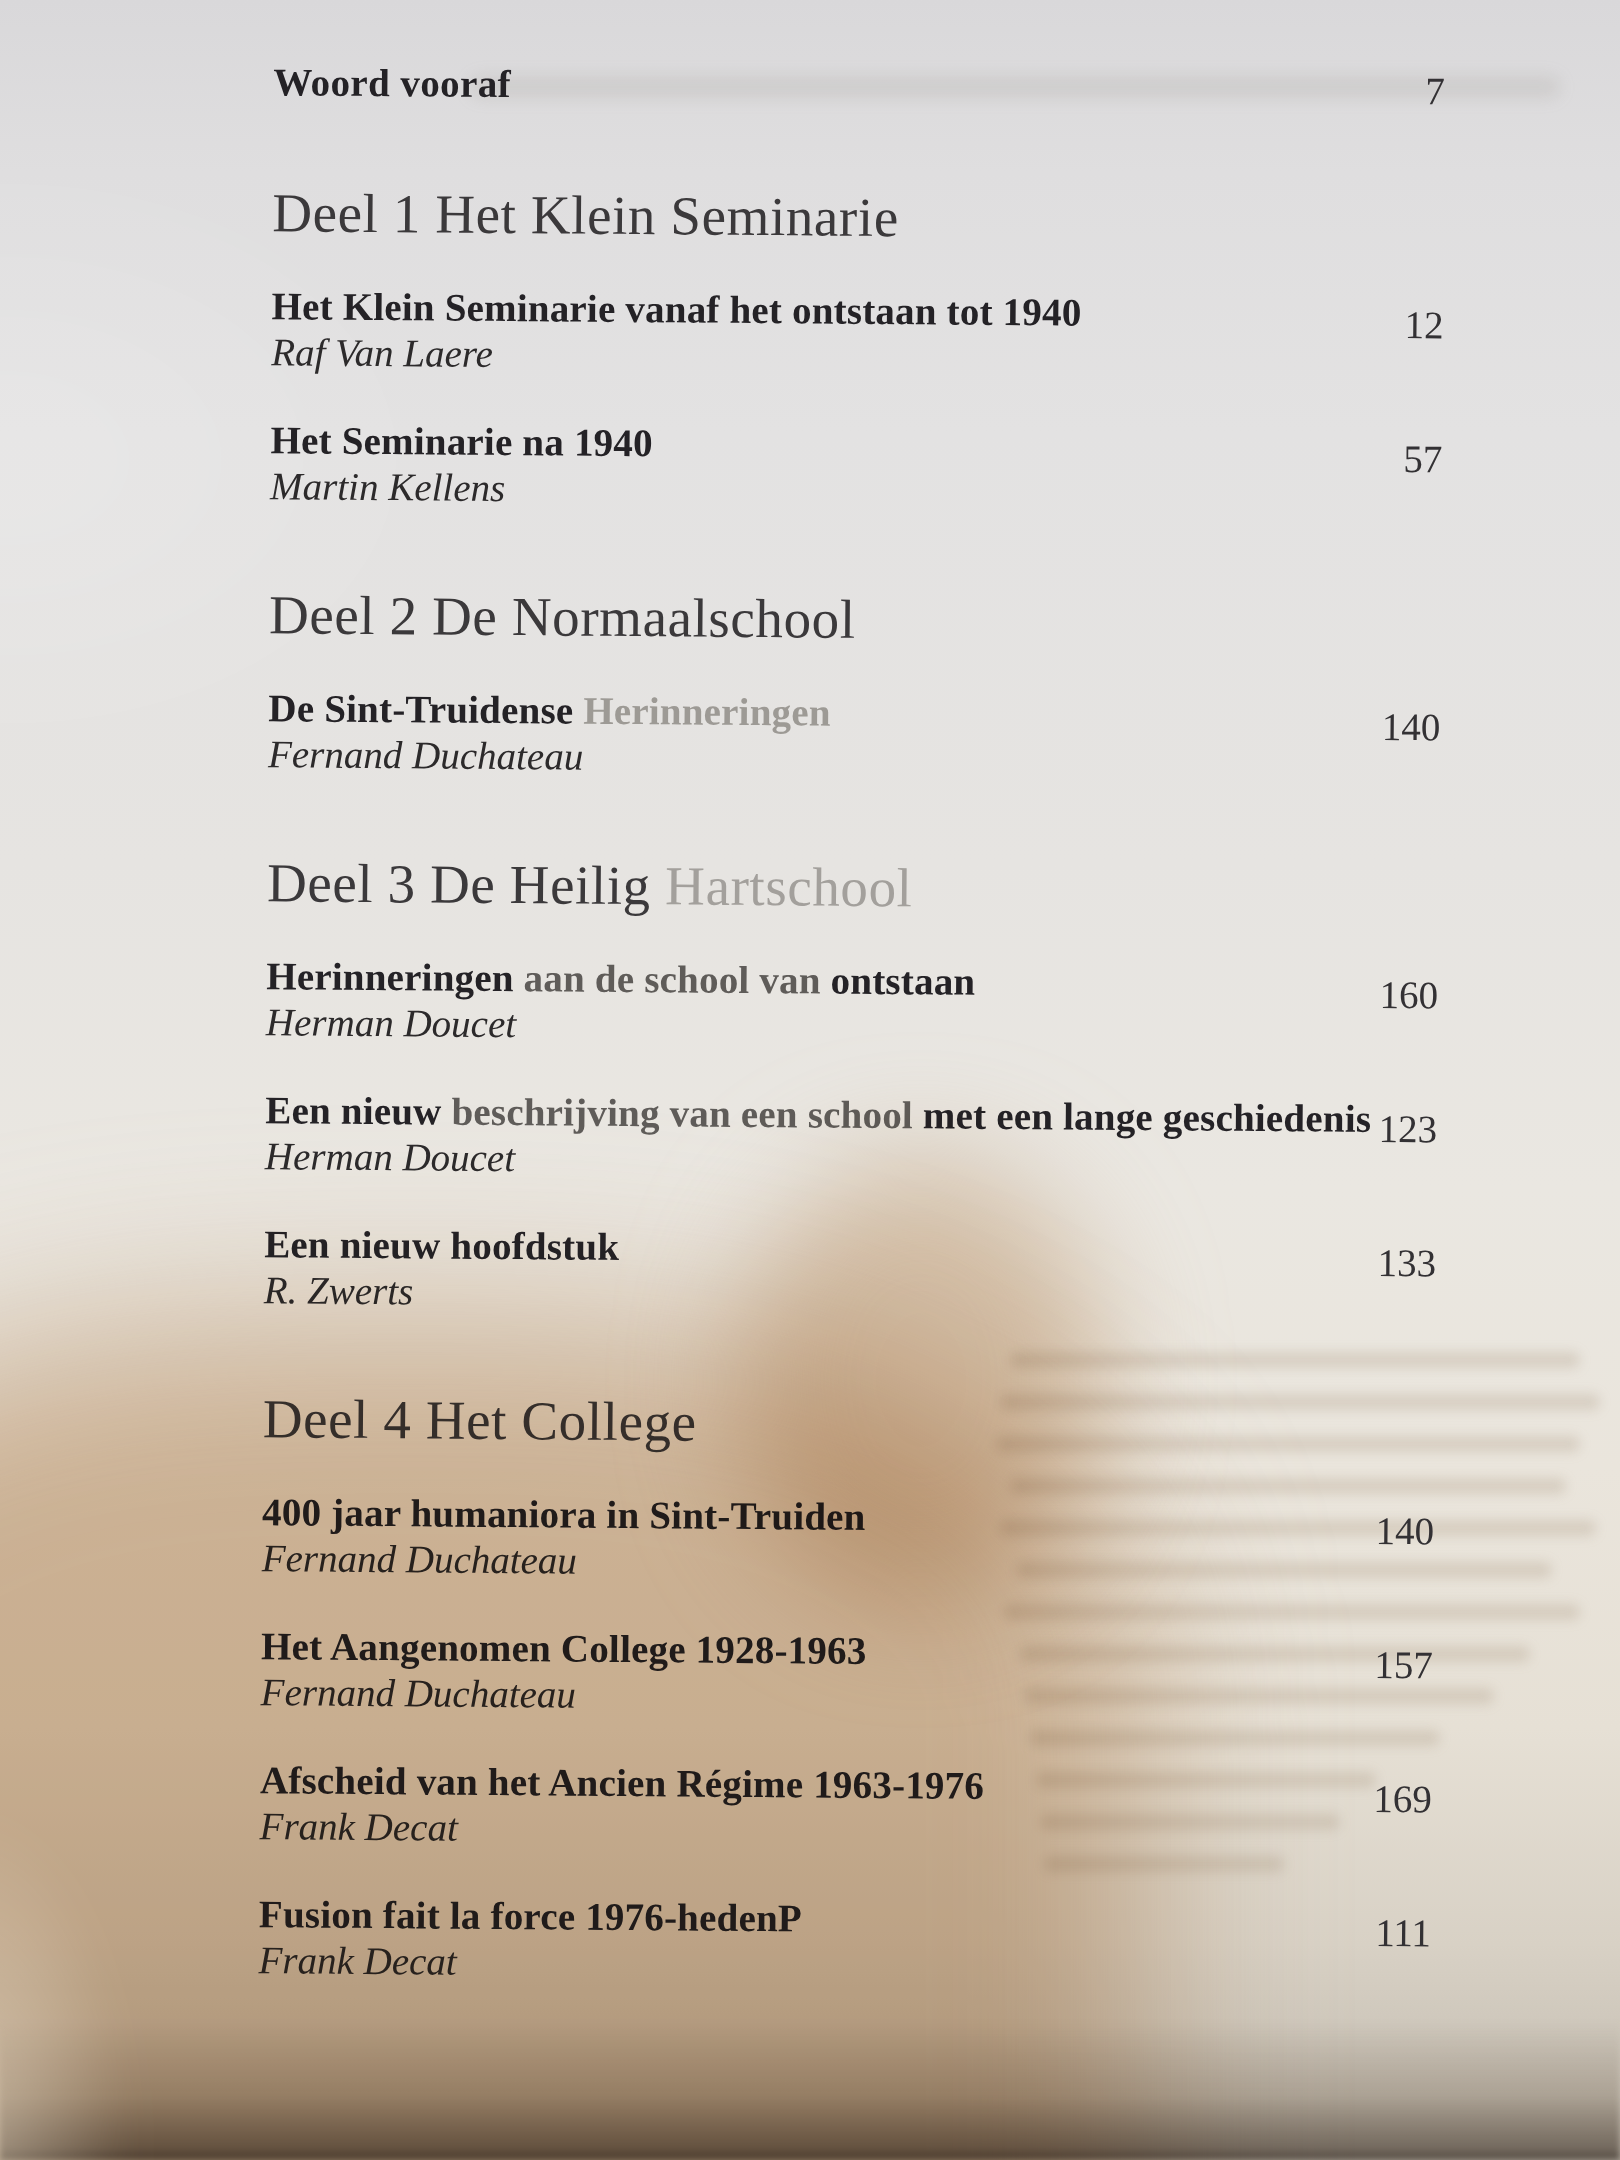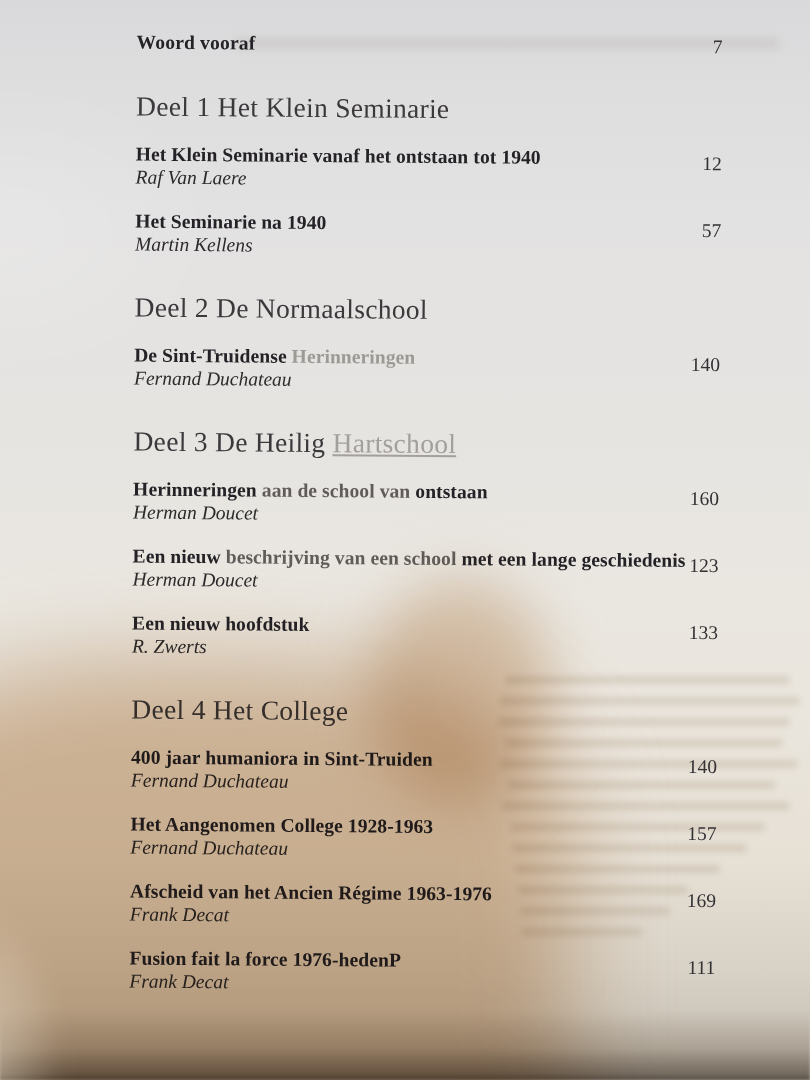--- a/index.html
+++ b/index.html
@@ -33,21 +33,21 @@
   h2.deel{
     font-size:27.5px;line-height:30px;font-weight:400;margin:37px 0 0 0;
     color:#3b393b;letter-spacing:.3px;
   }
   .entry{position:relative;margin-top:21px;}
   .entry .title{font-size:19.5px;font-weight:700;line-height:23px;letter-spacing:.1px;color:#242226;}
   .entry .author{font-size:19.5px;font-style:italic;line-height:23px;font-weight:400;color:#2c2a2b;}
   .num{font-size:19.5px;font-weight:400;color:#333134;}
   .entry .num{position:absolute;right:0;bottom:18px;}
   .seg-strong{color:#9d9a95;}
-  h2.deel .seg-strong{color:#a3a09c;text-decoration:underline;}
+  h2.deel .seg-strong{color:#a3a09c;}
   .seg-mild{color:#5f5c59;}
   
   .ghosts{position:absolute;left:0;top:0;width:810px;height:1080px;z-index:1;pointer-events:none;}
   .ghost-line{
     position:absolute;height:8px;border-radius:4px;
     background:rgba(148,128,102,0.22);filter:blur(3px);
     mix-blend-mode:multiply;
   }
   .top-ghost{
     position:absolute;left:235px;top:38px;width:545px;height:11px;

